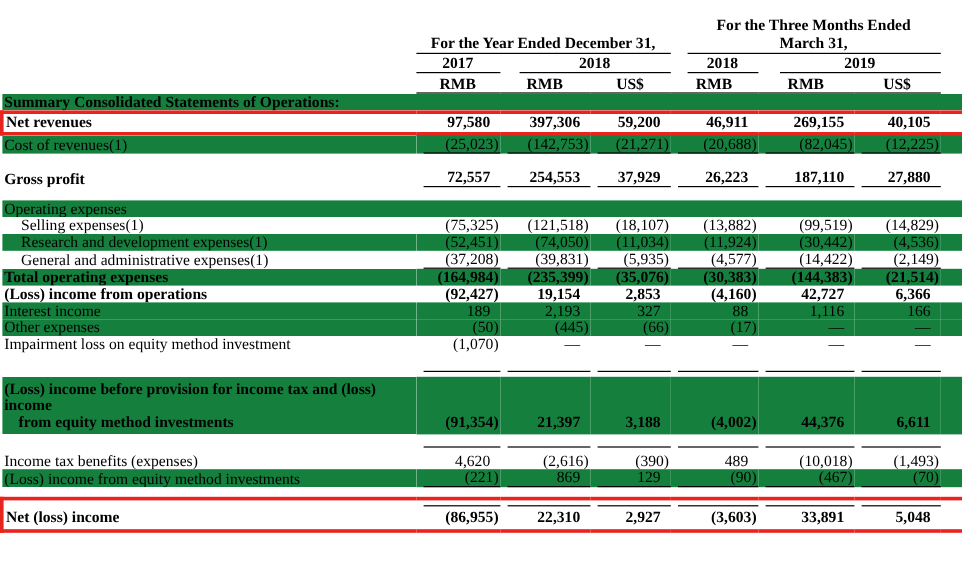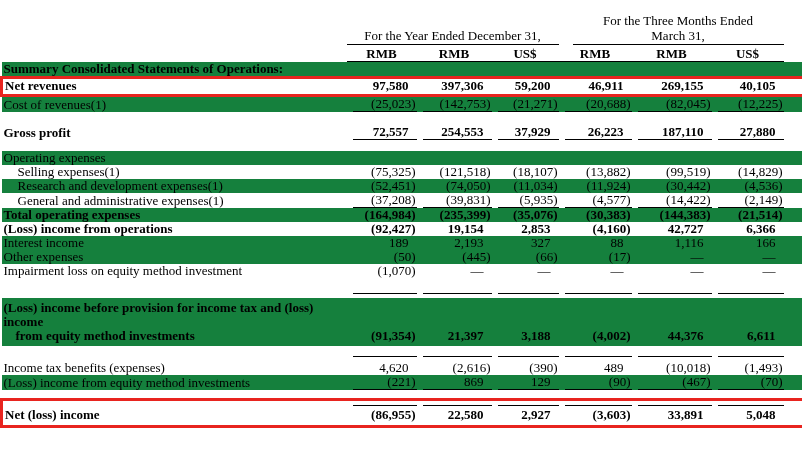--- a/index.html
+++ b/index.html
@@ -27,21 +27,21 @@
   tr.netinc td{padding-bottom:3px;}
   tr.sp13{height:13px;} tr.sp11{height:11px;} tr.sp10{height:10px;}
   tr.spacer-rule td{vertical-align:bottom;padding-bottom:1px;}
   tr.spr20{height:20px;} tr.spr12{height:12px;}
   tr.spacer-rule .line{display:inline-block;box-sizing:border-box;
       width:calc(100% - 6px);height:2px;border-bottom:1px solid #000;}
   tr.tall td{padding-bottom:3px;padding-top:3px;}
   .l2{padding-left:12px;}
   
   tr.h1{height:45px;}
-  .grp{text-align:center;font-weight:normal;border-bottom:1px solid #000;
+  .grp{text-align:center;font-weight:bold;border-bottom:1px solid #000;
        padding-bottom:1px;line-height:15px;}
   .grpq{margin-left:14px;}
   tr.h2{height:16px;}
   .yr{text-align:center;font-weight:bold;border-bottom:1px solid #000;}
   .ml14{margin-left:14px;} .ml16{margin-left:16px;} .ml18{margin-left:18px;}
   tr.h3{height:16px;}
   tr.h3 td.cur{border-bottom:1px solid #000;text-align:center;font-weight:bold;}
   tr.h4{height:19px;}
   .units{text-align:center;font-weight:bold;}
   tr.title-row{height:14px;}
@@ -67,20 +67,36 @@
         <div class="grp">For the Year Ended December 31,</div>
       </td>
       <td colspan="3">
         <div class="grp grpq">
           <div>For the Three Months Ended</div>
           <div>March 31,</div>
         </div>
       </td>
       <td></td>
     </tr>
+    <tr class="h2">
+      <td></td>
+      <td>
+          <div class="yr">2017</div>
+        </td>
+      <td colspan="2">
+          <div class="yr ml16">2018</div>
+        </td>
+      <td>
+          <div class="yr ml14">2018</div>
+        </td>
+      <td colspan="2">
+          <div class="yr ml18">2019</div>
+        </td>
+      <td></td>
+    </tr>
     <tr class="h3">
       <td></td>
       <td class="cur">RMB</td>
       <td class="cur">RMB</td>
       <td class="cur">US$</td>
       <td class="cur">RMB</td>
       <td class="cur">RMB</td>
       <td class="cur">US$</td>
       <td></td>
     </tr>
@@ -282,21 +298,21 @@
       <td></td>
     </tr>
 
     <tr class="sp10">
         <td colspan="8"></td>
       </tr>
 
     <tr class="netinc redbox bold rule-above">
       <td class="lbl">Net (loss) income</td>
       <td class="num"><span class="v" style="padding-right: 1px;">(86,955)</span></td>
-      <td class="num"><span class="v">22,580</span></td>
+      <td class="num"><span class="v">22,310</span></td>
       <td class="num"><span class="v">2,927</span></td>
       <td class="num"><span class="v" style="padding-right: 1px;">(3,603)</span></td>
       <td class="num"><span class="v">33,891</span></td>
       <td class="num"><span class="v">5,048</span></td>
       <td></td>
     </tr>
   </tbody>
 </table>
 
 </body></html>

